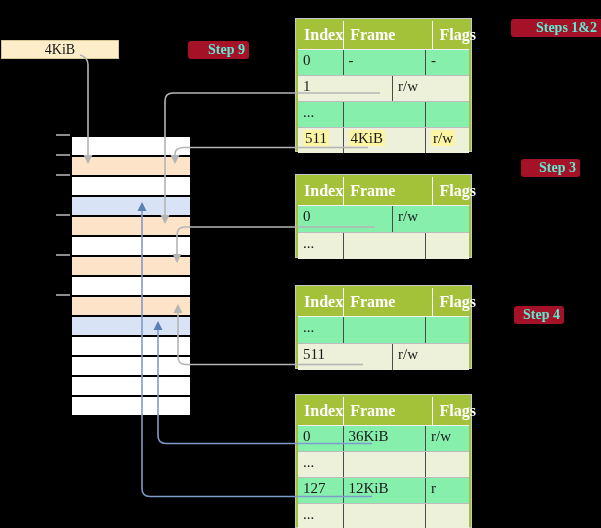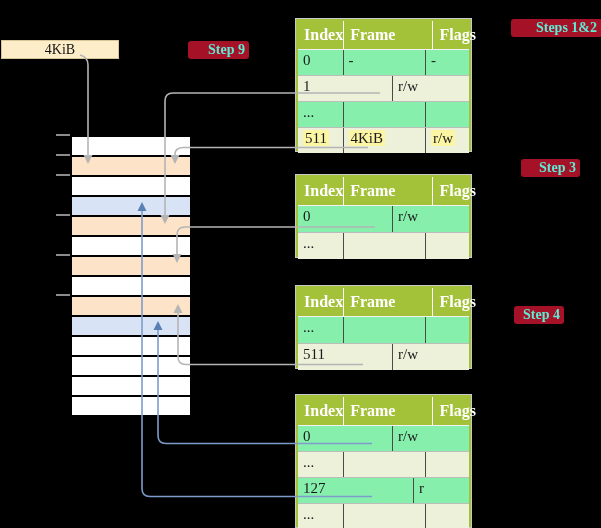--- a/index.html
+++ b/index.html
@@ -155,29 +155,31 @@
   </div>
   <div class="ptable" id="table-3">
     <div class="thead">
         <div class="hcell c0">Index</div>
         <div class="hcell c1">Frame</div>
         <div class="hcell c2">Flags</div>
       </div>
     <div class="tbody">
         <div class="trow" style="height: 26px;">
           <div class="tcell c0">0</div>
-          <div class="tcell c2">r/w</div>
-        </div>
-        <div class="trow shade" style="height: 26px;">
-          <div class="tcell c0">...</div>
-          <div class="tcell c1"></div>
-          <div class="tcell c2"></div>
-        </div>
-        <div class="trow" style="height: 26px; justify-content: space-between;">
+          <div class="tcell c1">36KiB</div>
+          <div class="tcell c2">r/w</div>
+        </div>
+        <div class="trow shade" style="height: 26px;">
+          <div class="tcell c0">...</div>
+          <div class="tcell c1"></div>
+          <div class="tcell c2"></div>
+        </div>
+        <div class="trow" style="height: 26px;">
           <div class="tcell c0">127</div>
+          <div class="tcell c1">12KiB</div>
           <div class="tcell c2">r</div>
         </div>
         <div class="trow shade" style="height: 26px;">
           <div class="tcell c0">...</div>
           <div class="tcell c1"></div>
           <div class="tcell c2"></div>
         </div>
       </div>
   </div>
 

